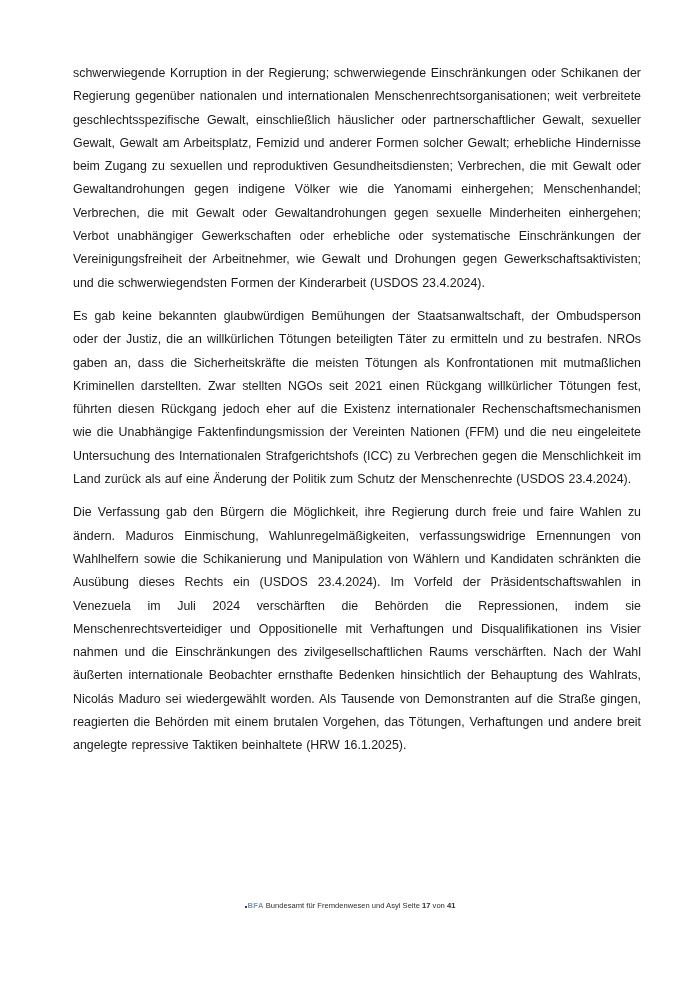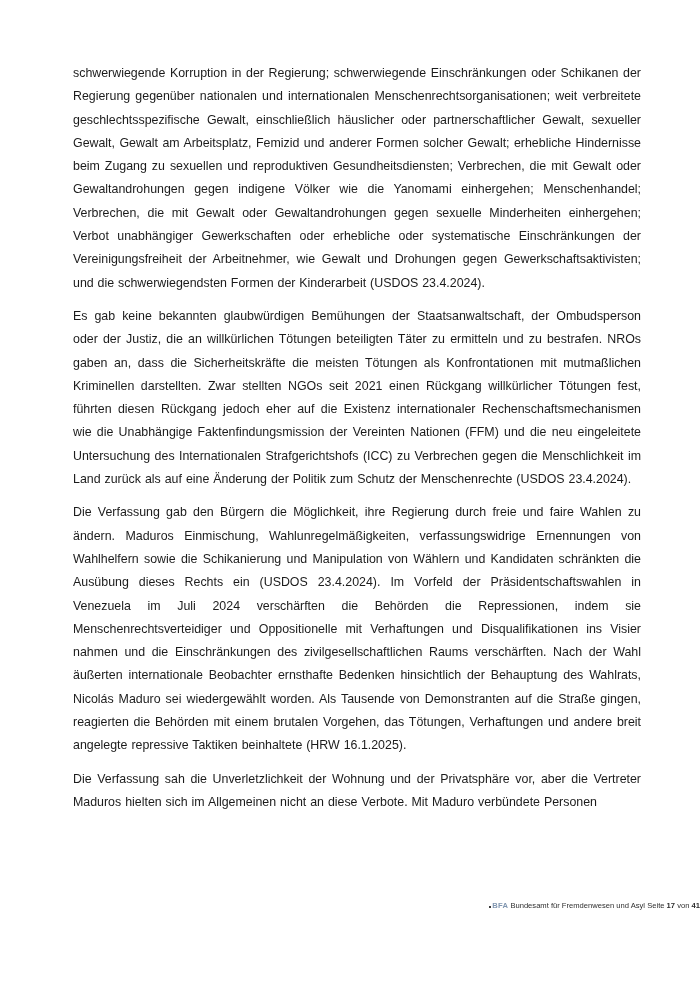--- a/index.html
+++ b/index.html
@@ -29,21 +29,21 @@
     text-align: justify;
     text-justify: inter-word;
     hyphens: none;
     word-spacing: 0.5px;
   }
   .footer {
     position: absolute;
     top: 900px;
     left: 0;
     width: 100%;
-    text-align: right;
+    text-align: center;
     font-size: 7.6px;
     line-height: 12px;
     color: #2e2e2e;
     white-space: nowrap;
   }
   .footer .logo-mark {
     display: inline-block;
     width: 2px;
     height: 2px;
     background: #3a3a3a;
@@ -60,21 +60,20 @@
 </style>
 </head>
 <body>
 
 <div class="page">
 
   <div class="content">
     <p>schwerwiegende Korruption in der Regierung; schwerwiegende Einschränkungen oder Schikanen der Regierung gegenüber nationalen und internationalen Menschenrechtsorganisationen; weit verbreitete geschlechtsspezifische Gewalt, einschließlich häuslicher oder partnerschaftlicher Gewalt, sexueller Gewalt, Gewalt am Arbeitsplatz, Femizid und anderer Formen solcher Gewalt; erhebliche Hindernisse beim Zugang zu sexuellen und reproduktiven Gesundheitsdiensten; Verbrechen, die mit Gewalt oder Gewaltandrohungen gegen indigene Völker wie die Yanomami einhergehen; Menschenhandel; Verbrechen, die mit Gewalt oder Gewaltandrohungen gegen sexuelle Minderheiten einhergehen; Verbot unabhängiger Gewerkschaften oder erhebliche oder systematische Einschränkungen der Vereinigungsfreiheit der Arbeitnehmer, wie Gewalt und Drohungen gegen Gewerkschaftsaktivisten; und die schwerwiegendsten Formen der Kinderarbeit (USDOS 23.4.2024).</p>
     <p>Es gab keine bekannten glaubwürdigen Bemühungen der Staatsanwaltschaft, der Ombudsperson oder der Justiz, die an willkürlichen Tötungen beteiligten Täter zu ermitteln und zu bestrafen. NROs gaben an, dass die Sicherheitskräfte die meisten Tötungen als Konfrontationen mit mutmaßlichen Kriminellen darstellten. Zwar stellten NGOs seit 2021 einen Rückgang willkürlicher Tötungen fest, führten diesen Rückgang jedoch eher auf die Existenz internationaler Rechenschaftsmechanismen wie die Unabhängige Faktenfindungsmission der Vereinten Nationen (FFM) und die neu eingeleitete Untersuchung des Internationalen Strafgerichtshofs (ICC) zu Verbrechen gegen die Menschlichkeit im Land zurück als auf eine Änderung der Politik zum Schutz der Menschenrechte (USDOS 23.4.2024).</p>
     <p>Die Verfassung gab den Bürgern die Möglichkeit, ihre Regierung durch freie und faire Wahlen zu ändern. Maduros Einmischung, Wahlunregelmäßigkeiten, verfassungswidrige Ernennungen von Wahlhelfern sowie die Schikanierung und Manipulation von Wählern und Kandidaten schränkten die Ausübung dieses Rechts ein (USDOS 23.4.2024). Im Vorfeld der Präsidentschaftswahlen in Venezuela im Juli 2024 verschärften die Behörden die Repressionen, indem sie Menschenrechtsverteidiger und Oppositionelle mit Verhaftungen und Disqualifikationen ins Visier nahmen und die Einschränkungen des zivilgesellschaftlichen Raums verschärften. Nach der Wahl äußerten internationale Beobachter ernsthafte Bedenken hinsichtlich der Behauptung des Wahlrats, Nicolás Maduro sei wiedergewählt worden. Als Tausende von Demonstranten auf die Straße gingen, reagierten die Behörden mit einem brutalen Vorgehen, das Tötungen, Verhaftungen und andere breit angelegte repressive Taktiken beinhaltete (HRW 16.1.2025).</p>
-    <p>Die Verfassung sah die Unverletzlichkeit der Wohnung und der Privatsphäre vor, aber die Vertreter Maduros hielten sich im Allgemeinen nicht an diese Verbote. Mit Maduro verbündete Personen</p>
   </div>
 
   <div class="footer"><span class="logo-mark"></span><span class="logo" style="color: rgb(128, 150, 176);">BFA</span>
     <span>Bundesamt für Fremdenwesen und Asyl</span>
     <span>Seite</span>
     <span class="pagenum">17</span>
     <span>von</span>
     <span class="pagenum">41</span>
   </div>
 

